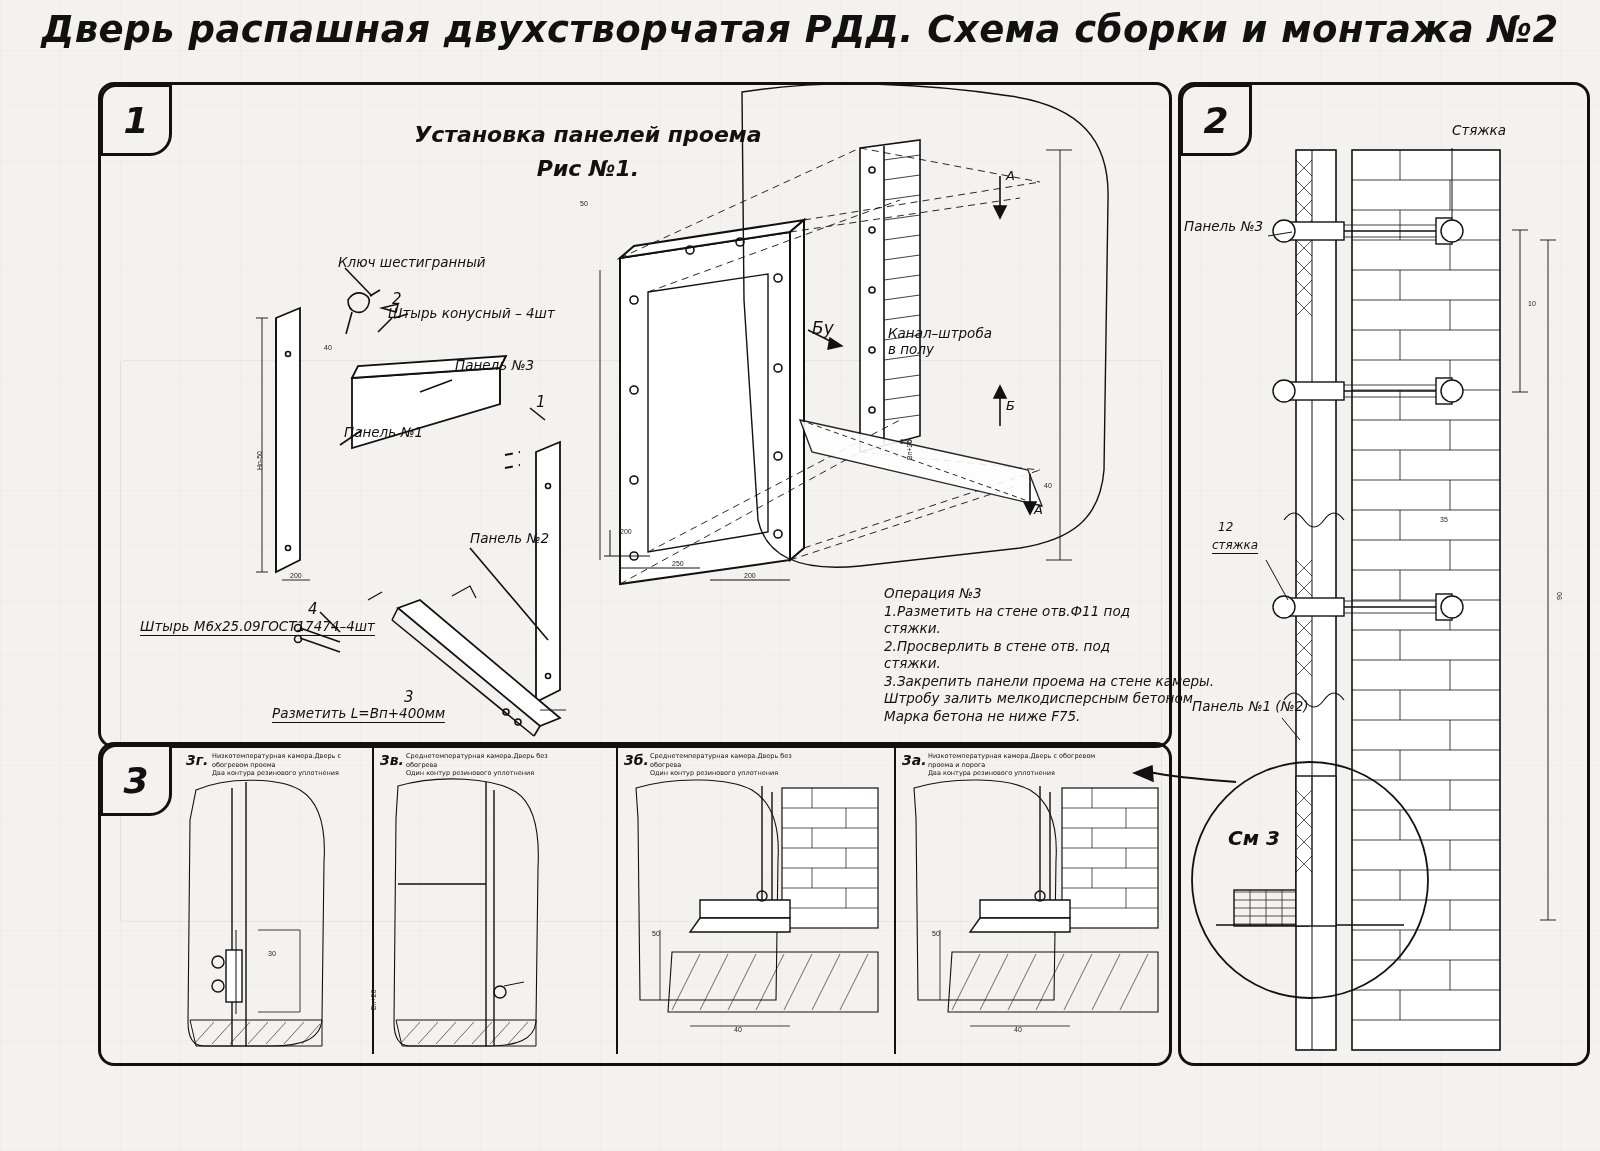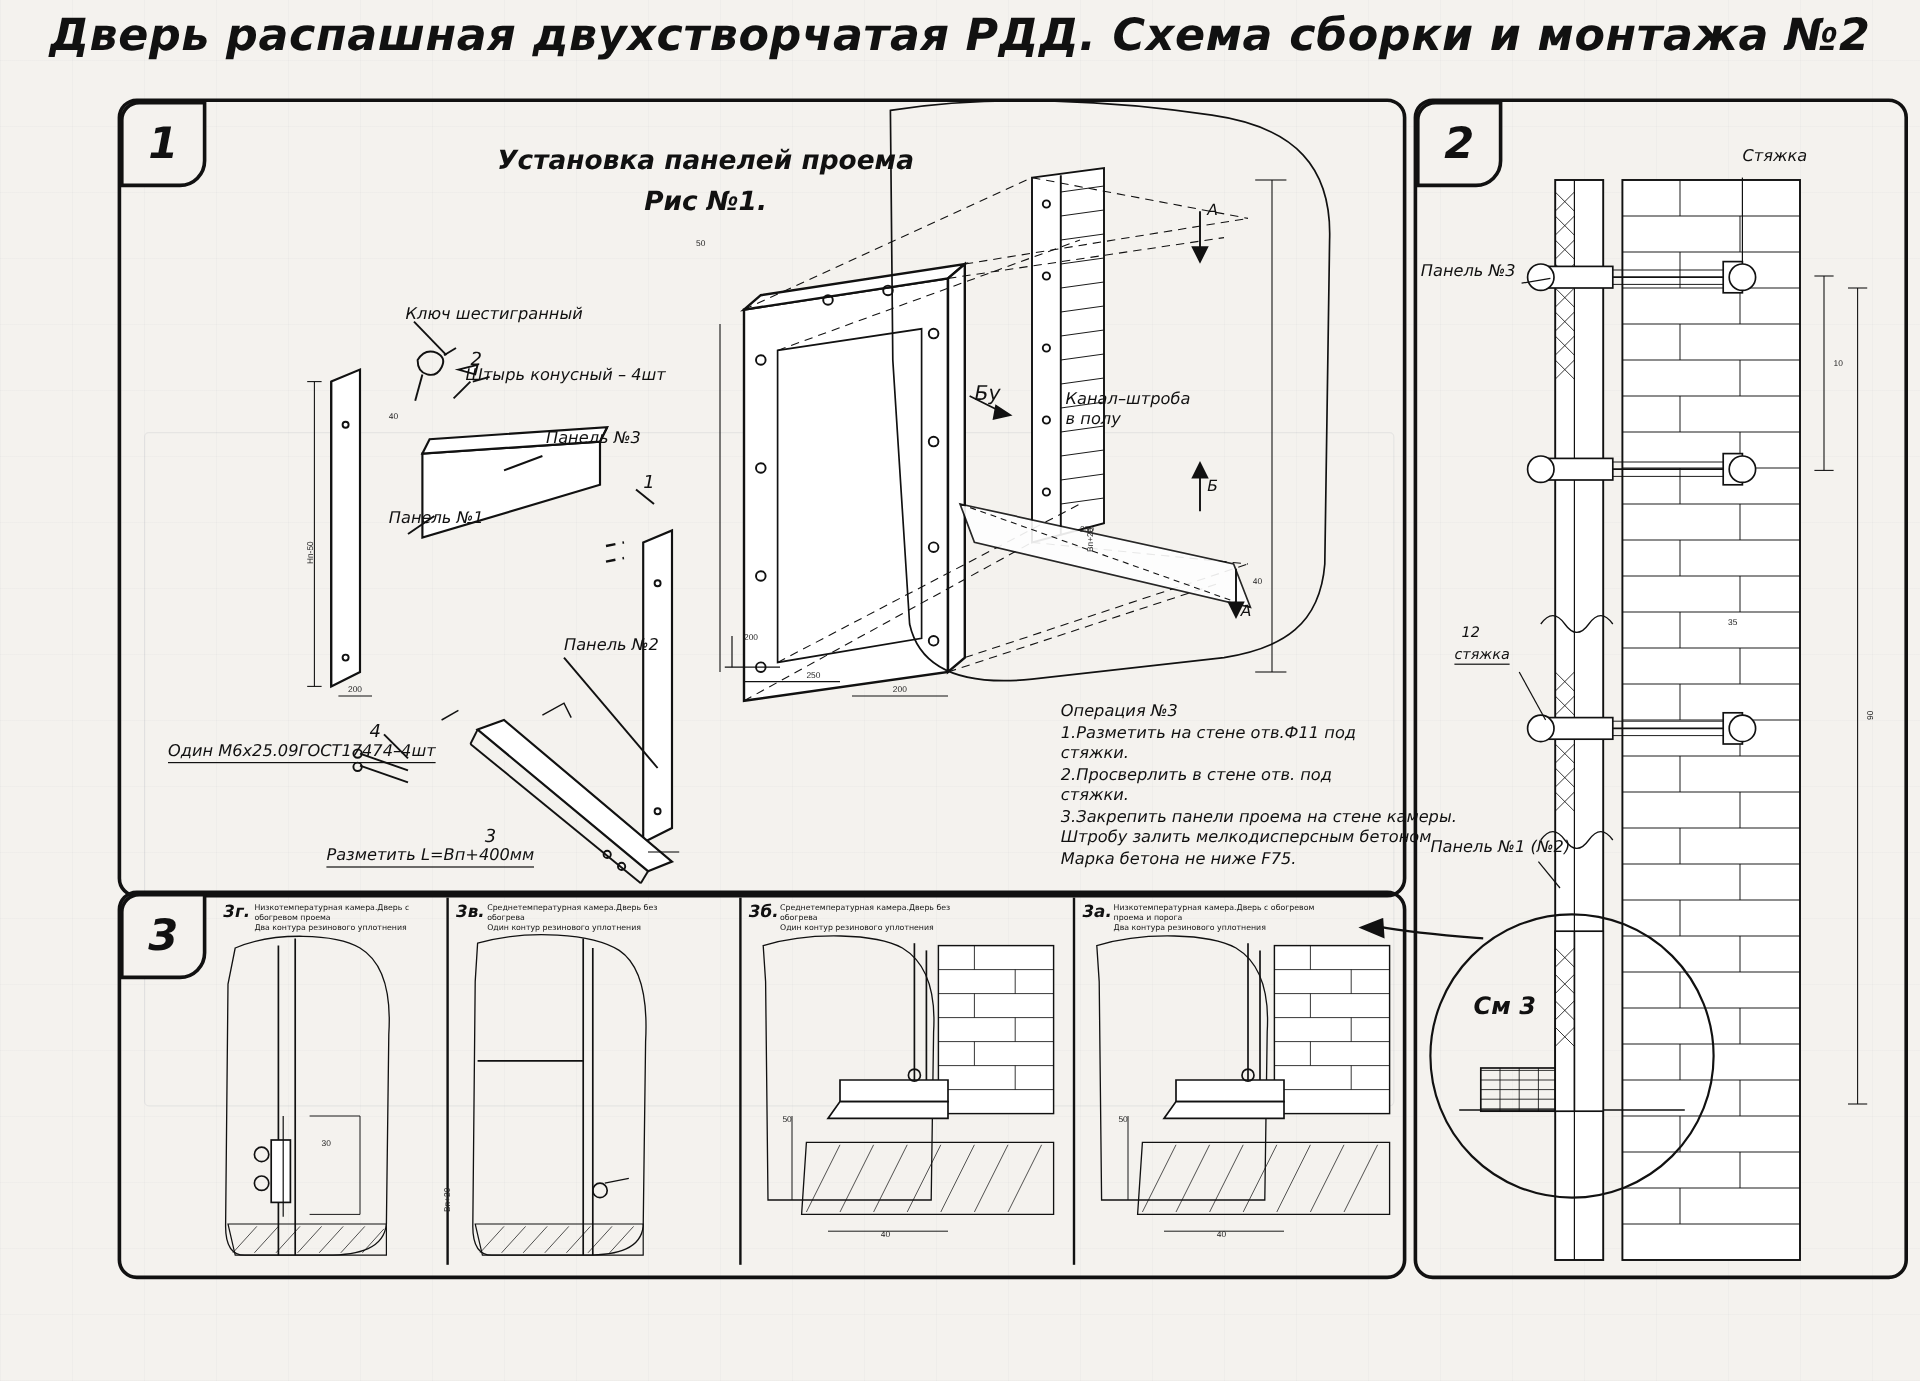--- a/index.html
+++ b/index.html
@@ -297,23 +297,23 @@
       <line x1="256" y1="318" x2="268" y2="318" stroke-width="0.9"></line>
       <line x1="256" y1="572" x2="268" y2="572" stroke-width="0.9"></line>
       <line x1="282" y1="580" x2="310" y2="580" stroke-width="0.9"></line>
       <line x1="540" y1="710" x2="566" y2="710" stroke-width="0.9"></line>
     </g>
   </svg>
 
   <div class="callout" style="left:338px;top:254px;">Ключ шестигранный</div>
   <div class="callout" style="left:388px;top:305px;">Штырь конусный – 4шт</div>
   <div class="callout" style="left:455px;top:357px;">Панель №3</div>
-  <div class="callout" style="left:324px;top:424px;text-align:center;">Панель №1</div>
+  <div class="callout" style="left:344px;top:424px;text-align:center;">Панель №1</div>
   <div class="callout" style="left:470px;top:530px;">Панель №2</div>
-  <div class="callout underline" style="left:140px;top:618px;">Один М6х25.09ГОСТ17474–4шт</div>
+  <div class="callout underline" style="left:140px;top:618px;">Штырь М6х25.09ГОСТ17474–4шт</div>
   <div class="callout underline" style="left:272px;top:705px;">Разметить  L=Вп+400мм</div>
   <div class="callout" style="left:888px;top:325px;font-style:italic;">Канал–штроба
 в полу</div>
 
   <div class="callout" style="left:536px;top:393px;font-size:15px;">1</div>
   <div class="callout" style="left:392px;top:290px;font-size:15px;">2</div>
   <div class="callout" style="left:404px;top:688px;font-size:15px;">3</div>
   <div class="callout" style="left:308px;top:600px;font-size:15px;">4</div>
 
   <div class="callout" style="left:812px;top:318px;font-size:17px;">Бу</div>

